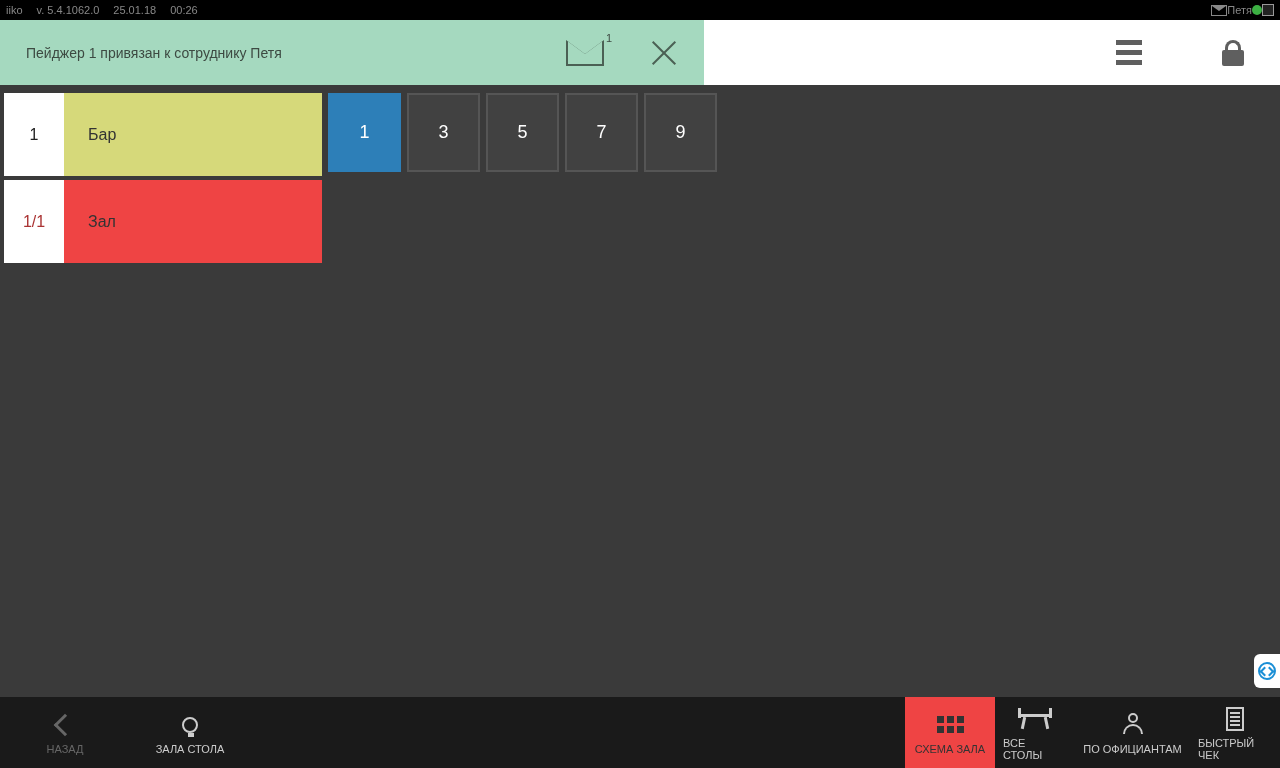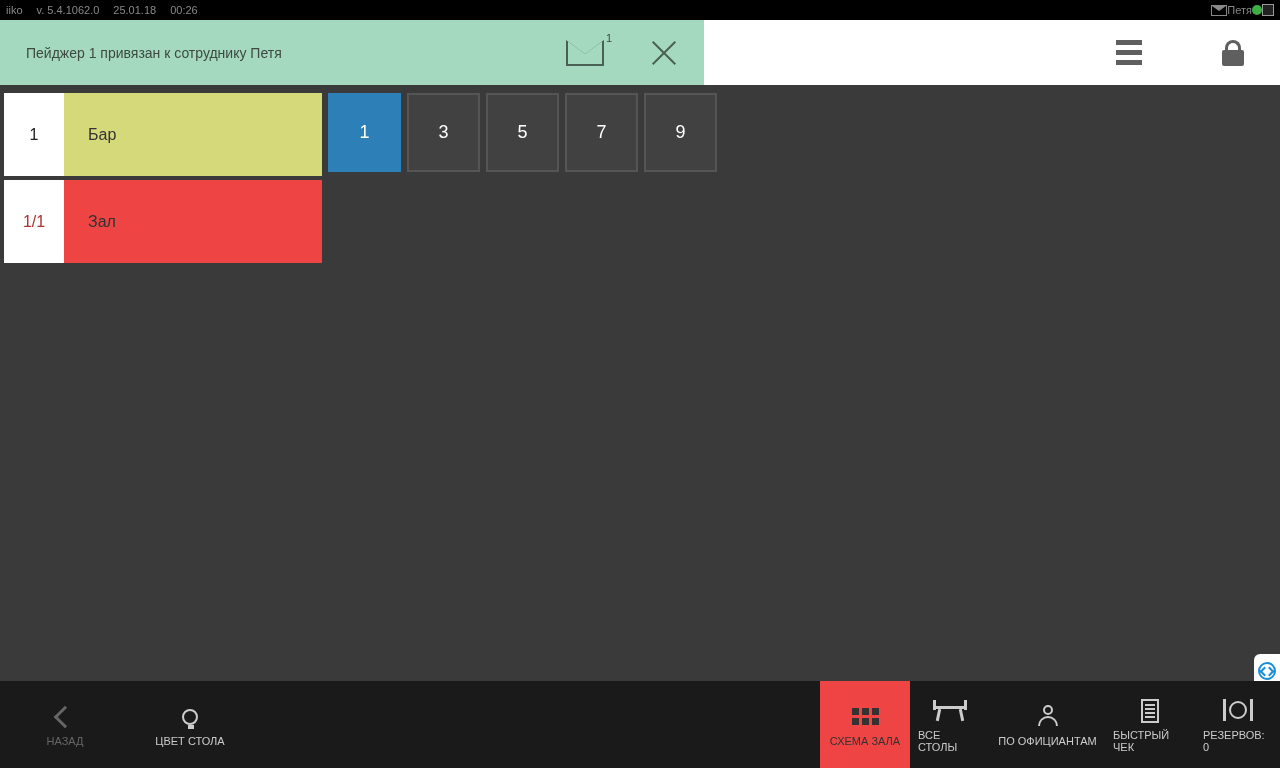--- a/index.html
+++ b/index.html
@@ -43,21 +43,21 @@
   .room.active .num { background: #fff; color: #222; }
   .room.active .name { background: #d6d97a; color: #333; }
   .room.inactive .num { background: #fff; color: #a33; }
   .room.inactive .name { background: #ef4444; color: #333; }
 
   .tables { display: flex; gap: 6px; }
   .table-btn { width: 73px; height: 79px; border: 2px solid #555; background: #414141; color: #fff; display: flex; align-items: center; justify-content: center; font-size: 18px; cursor: pointer; }
   .table-btn.selected { background: #2d7fb8; border-color: #2d7fb8; }
 
   
-  .bottombar { position: absolute; bottom: 0; left: 0; right: 0; height: 87px; background: #1a1a1a; display: flex; color: #ccc; }
+  .bottombar { position: absolute; bottom: 0; left: 0; right: 0; height: 71px; background: #1a1a1a; display: flex; color: #ccc; }
   .bbtn { display: flex; flex-direction: column; align-items: center; justify-content: center; font-size: 11px; gap: 4px; cursor: pointer; padding: 0 8px; }
   .bbtn .ico { height: 28px; display: flex; align-items: center; justify-content: center; }
   .bbtn.disabled { color: #666; }
   .bbtn.active { background: #ef4444; color: #333; }
   .spacer { flex: 1; }
 
   .chevron-left { width: 16px; height: 16px; border-left: 3px solid #666; border-bottom: 3px solid #666; transform: rotate(45deg); }
   .bulb { width: 16px; height: 16px; border: 2px solid #ccc; border-radius: 50%; position: relative; }
   .bulb::after { content: ""; position: absolute; bottom: -6px; left: 4px; width: 6px; height: 4px; background: #ccc; }
   .grid-ico { display: grid; grid-template-columns: repeat(3, 7px); grid-template-rows: repeat(2, 7px); gap: 3px; }
@@ -153,21 +153,21 @@
   <div class="bbtn disabled" style="width:130px">
     <div class="ico">
         <div class="chevron-left"></div>
       </div>
     <span>НАЗАД</span>
   </div>
   <div class="bbtn" style="width:120px">
     <div class="ico">
         <div class="bulb"></div>
       </div>
-    <span>ЦВЕТ СТОЛА</span>
+    <span>ЗАЛА СТОЛА</span>
   </div>
   <div class="spacer"></div>
   <div class="bbtn active" style="width:90px">
     <div class="ico">
         <div class="grid-ico">
           <span></span>
           <span></span>
           <span></span>
           <span></span>
           <span></span>
@@ -196,23 +196,13 @@
         </div>
       </div>
     <span>ПО ОФИЦИАНТАМ</span>
   </div>
   <div class="bbtn" style="width:90px">
     <div class="ico">
         <div class="receipt-ico"></div>
       </div>
     <span>БЫСТРЫЙ ЧЕК</span>
   </div>
-  <div class="bbtn" style="width:85px">
-    <div class="ico">
-        <div class="dine-ico">
-          <div class="fork"></div>
-          <div class="plate"></div>
-          <div class="knife"></div>
-        </div>
-      </div>
-    <span>РЕЗЕРВОВ: 0</span>
-  </div>
 </div>
 
 </body></html>

